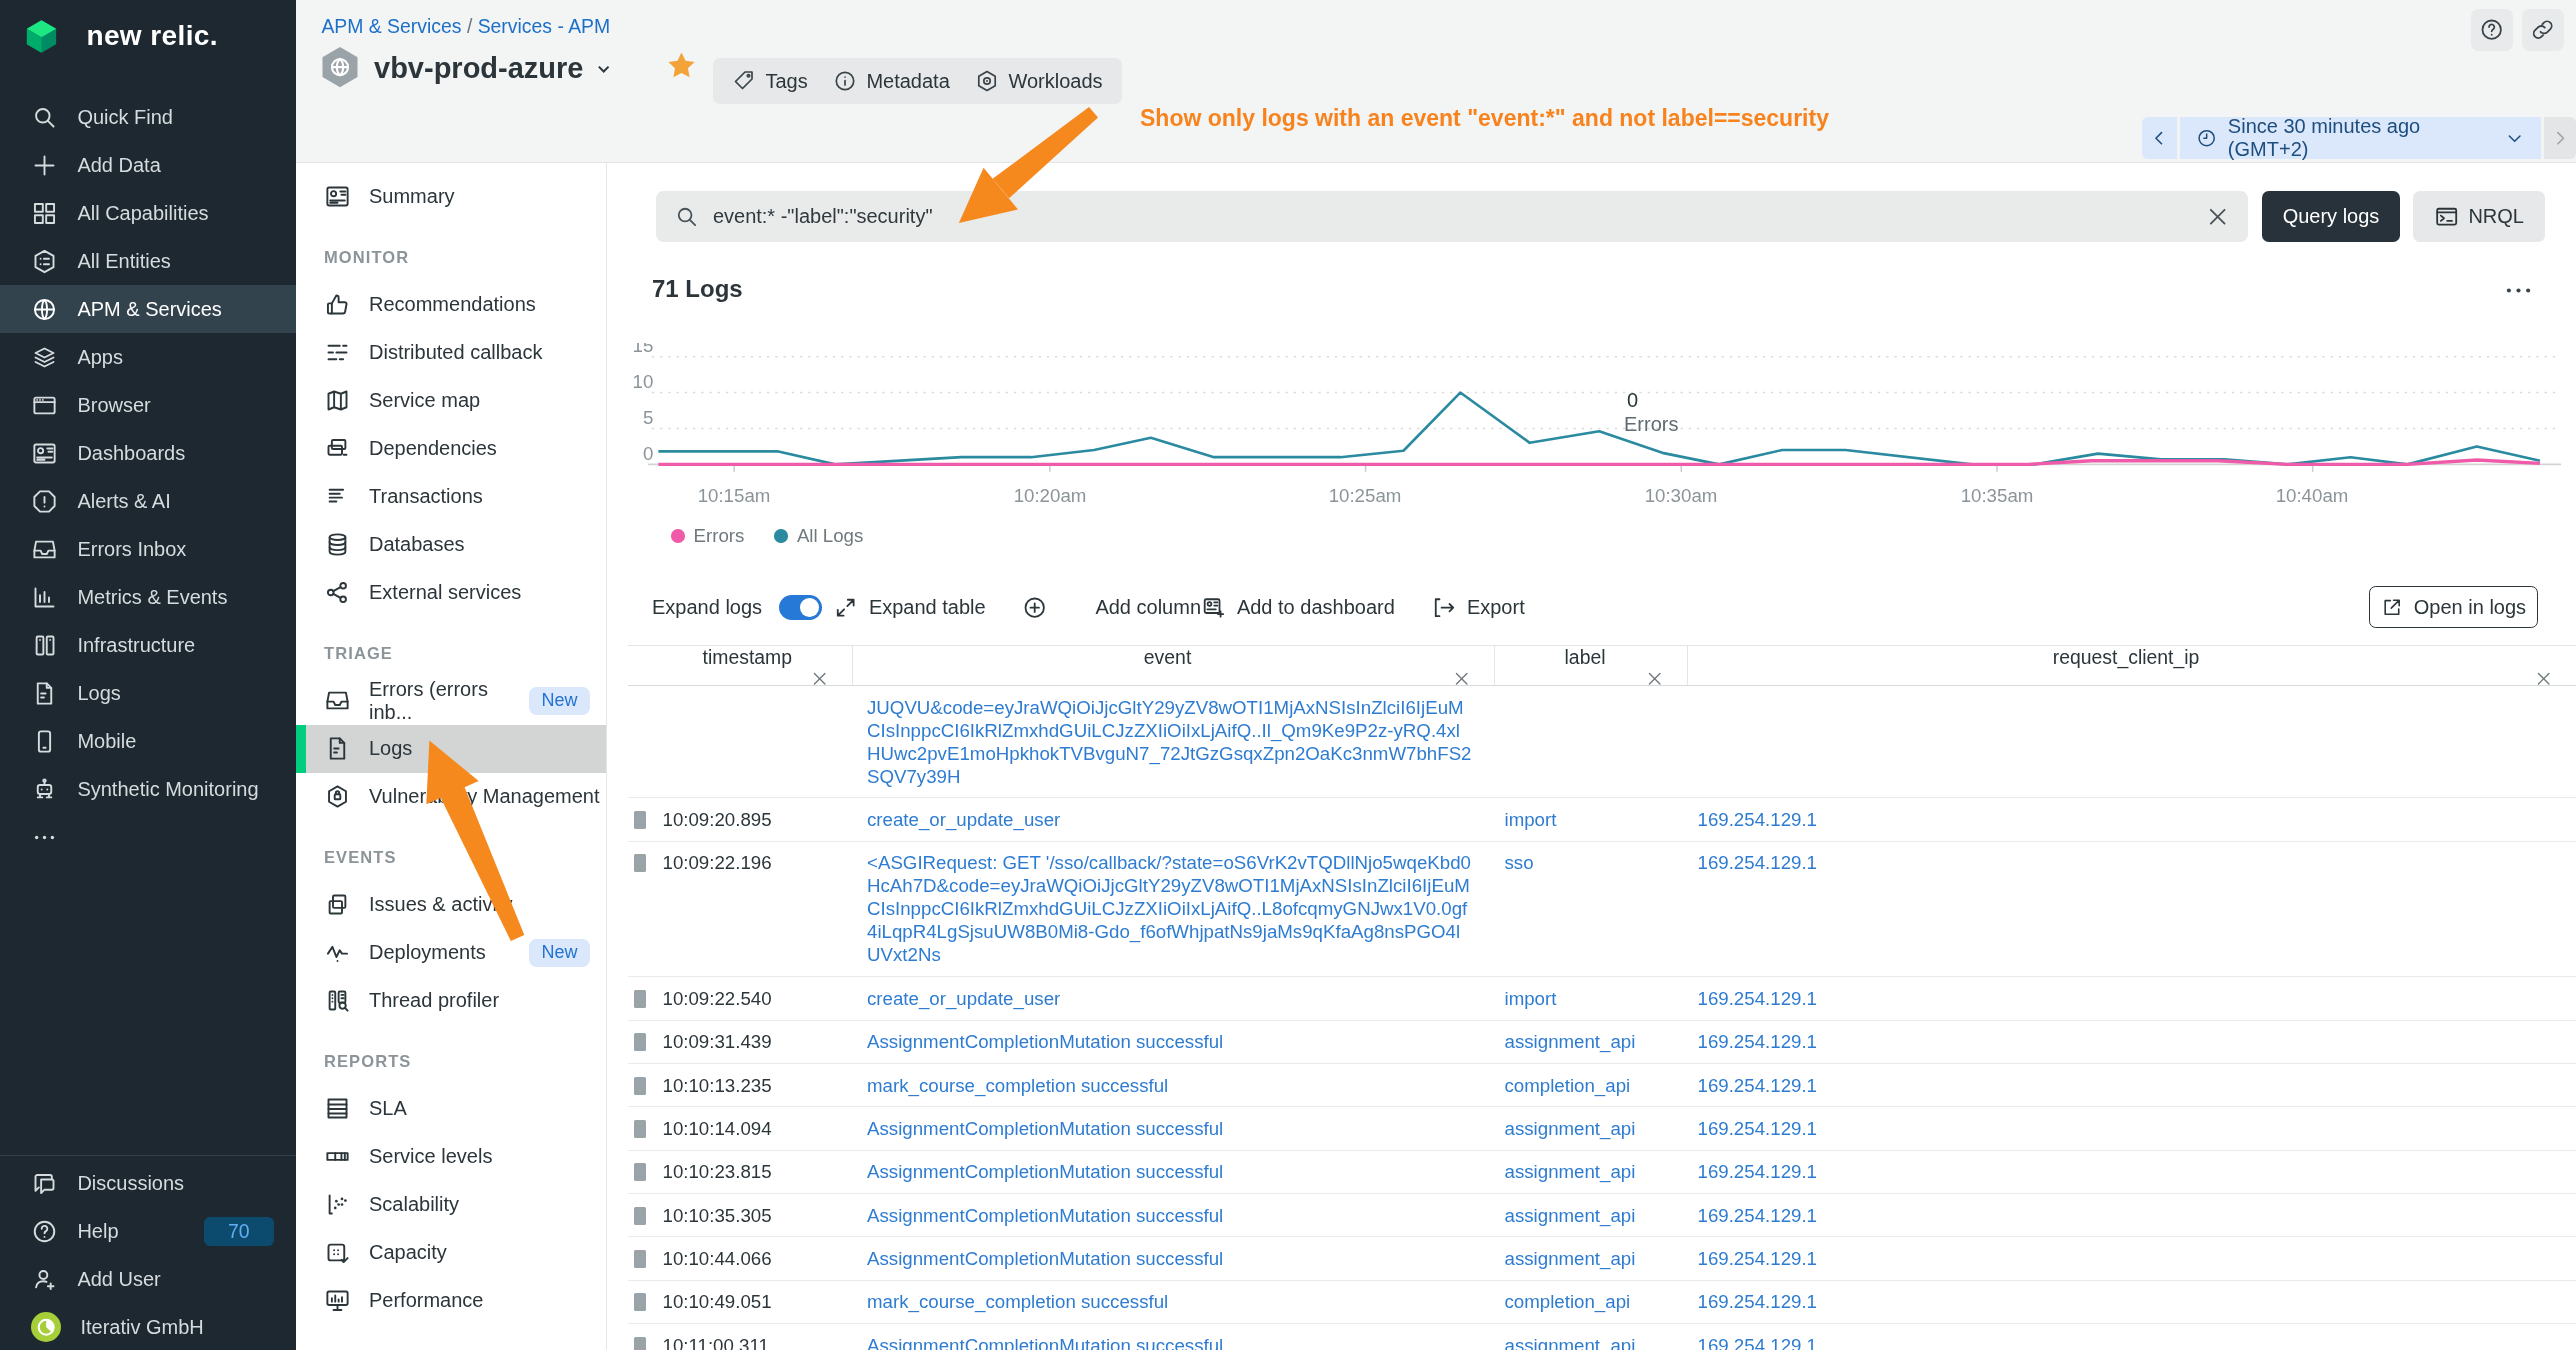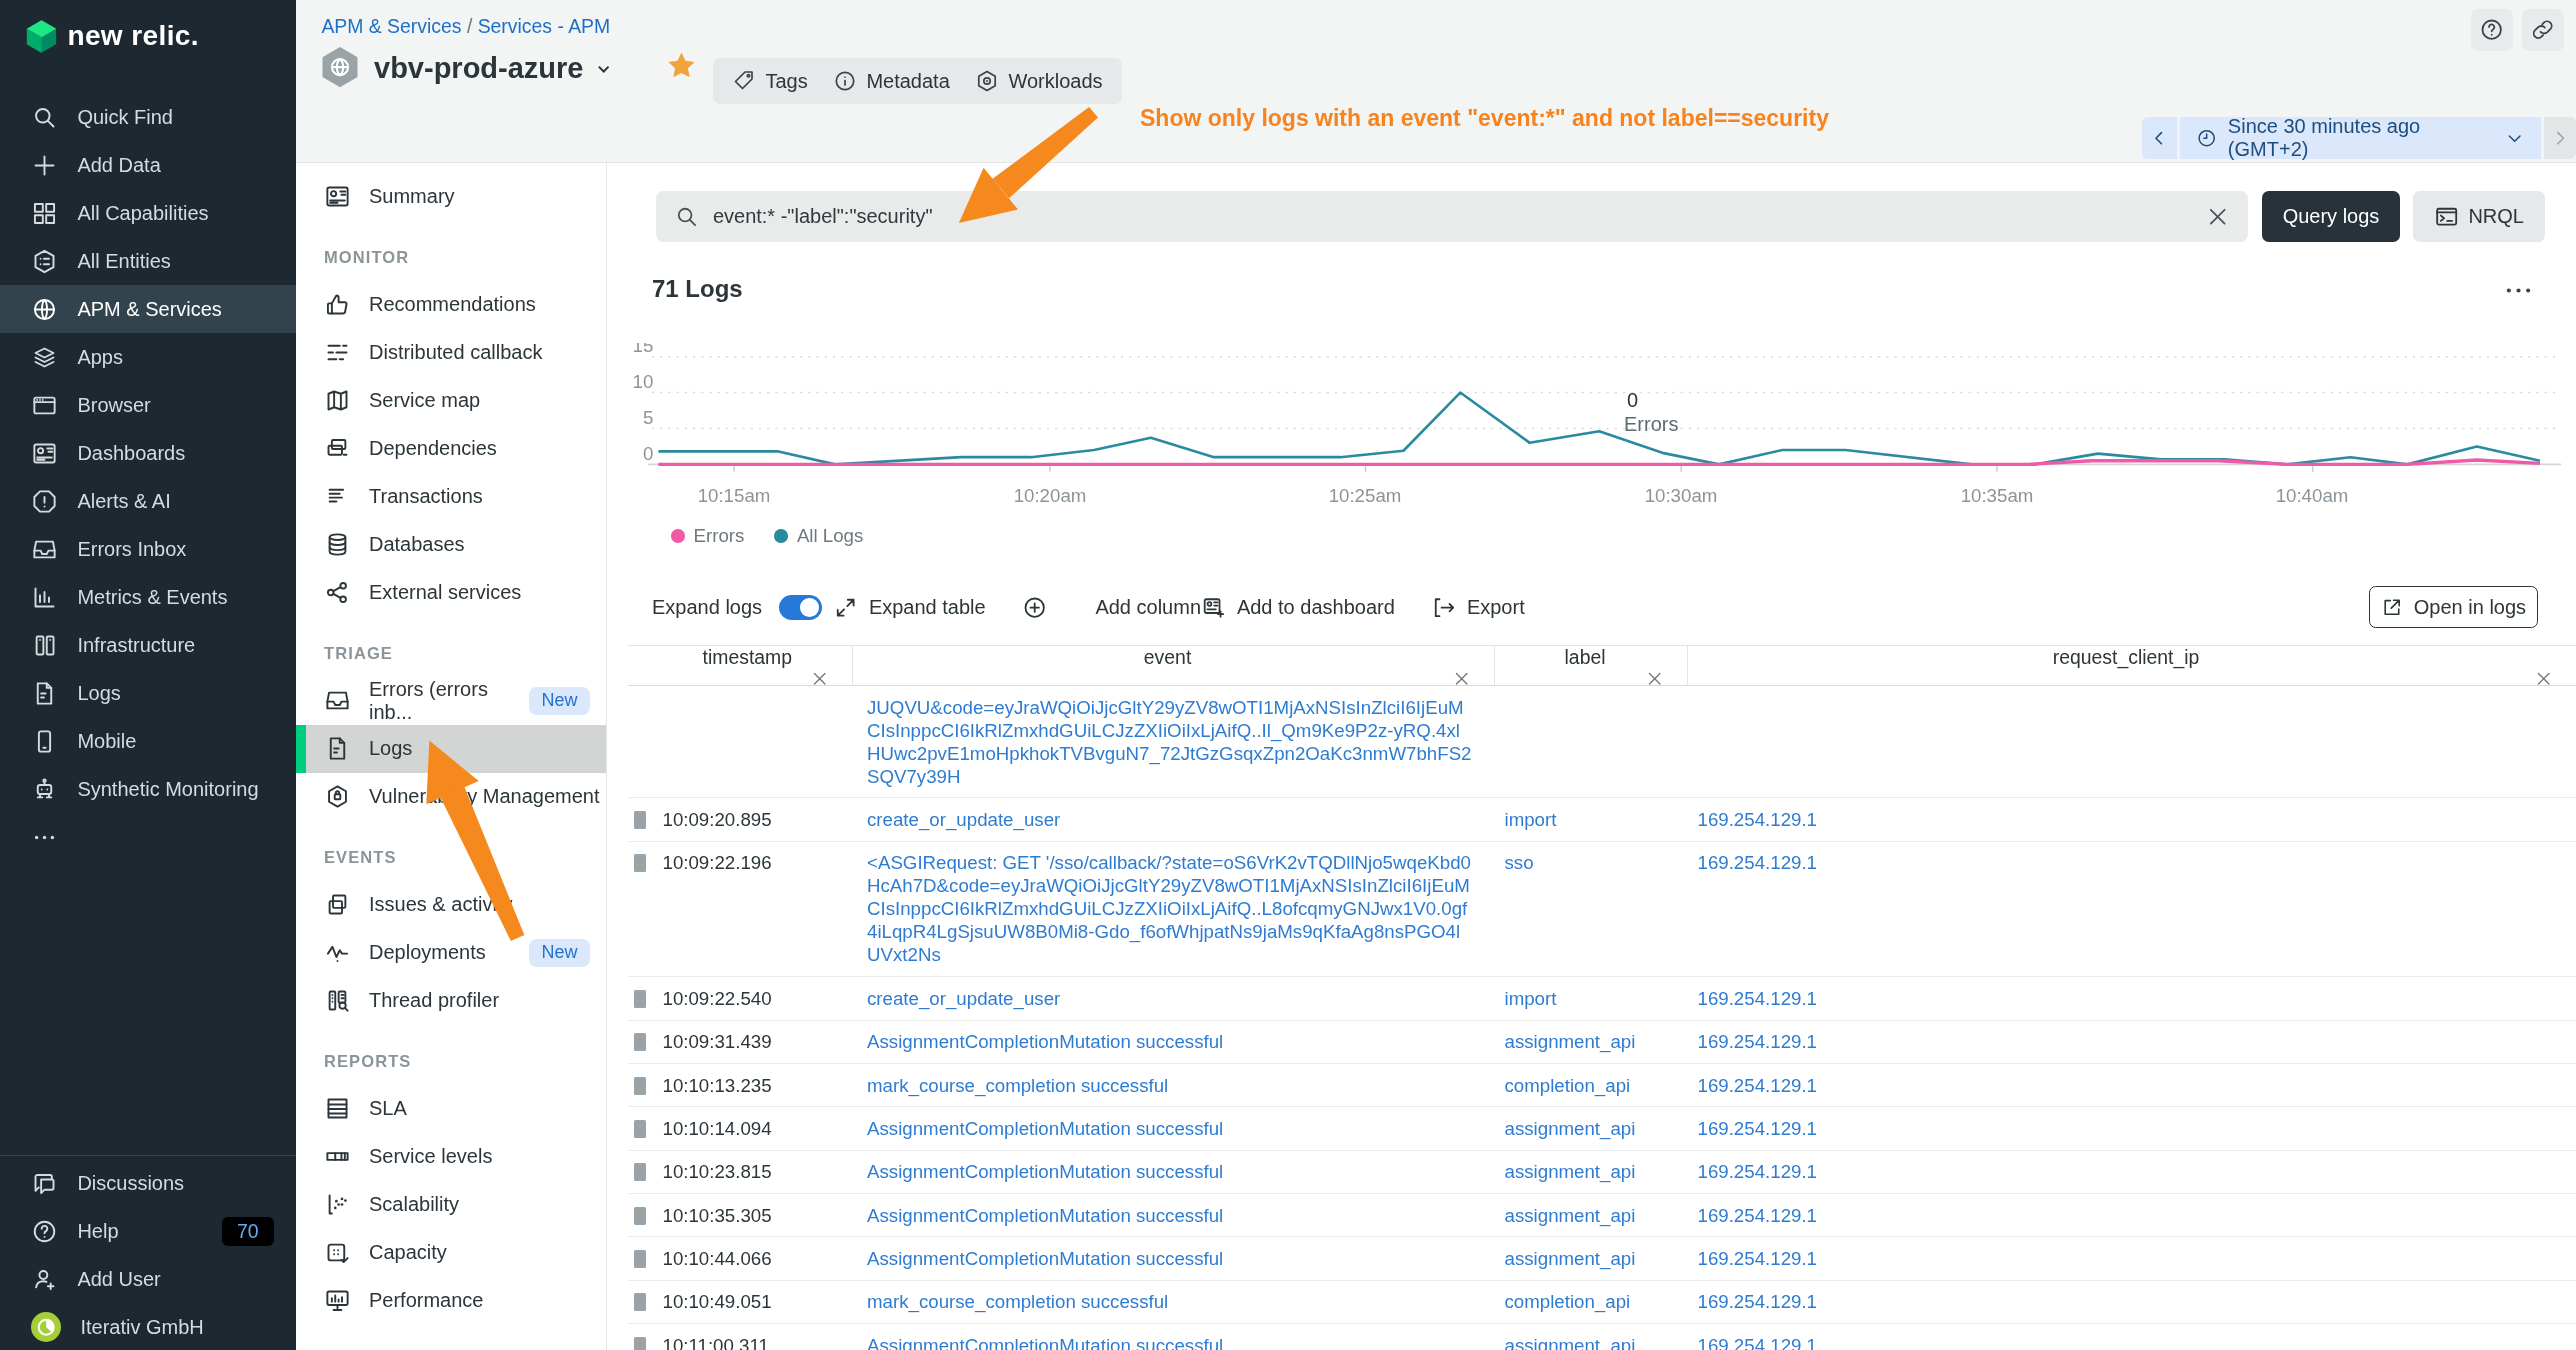--- a/index.html
+++ b/index.html
@@ -1,29 +1,29 @@
 <!DOCTYPE html>
 <html style="font-size:12px"><head>
 <meta charset="utf-8">
 <style>
   * { margin:0; padding:0; box-sizing:border-box; }
   html,body { font-family:"Liberation Sans", sans-serif; background:#fff; }
   #app { position:relative; width:2576px; height:1351px; overflow:hidden; background:#fff; }
 
   
   #sidebar { position:absolute; left:0; top:0; width:296px; height:1351px; background:#1d2830; z-index:5; }
-  #logo { position:absolute; left:22.4px; top:16.5px; display:flex; align-items:center; gap:6px; }
+  #logo { position:absolute; left:22.4px; top:16.5px; display:flex; align-items:center; gap:25px; }
   #logo svg { width:39px; height:39px; }
   #logo .logo-text { color:#fff; font-size:28px; font-weight:600; letter-spacing:0.4px; }
   #sb-list { position:absolute; left:0; top:93px; width:296px; }
   .sb-item { height:48px; display:flex; align-items:center; padding-left:31px; gap:19.4px; color:#d6dcde; font-size:20px; cursor:pointer; }
   .sb-item.active { background:#32434d; color:#fff; }
   .sb-item .ic { width:27px; height:27px; flex:0 0 27px; }
   #sb-footer { position:absolute; left:0; bottom:0; width:296px; border-top:0.7px solid #31404a; padding-top:3px; background:#1d2830; }
-  .sb-badge { margin-left:auto; margin-right:22.4px; background:#000000; color:#61aef3; font-size:19.4px; padding:3px 15px; border-radius:6px; }
+  .sb-badge { margin-left:auto; margin-right:22.4px; background:#0c4a6e; color:#61aef3; font-size:19.4px; padding:3px 24px; border-radius:6px; }
   .avatar { width:30px; height:30px; border-radius:50%; background:#a5ce39; flex:0 0 30px; display:flex; align-items:center; justify-content:center; }
   .ic svg { width:100%; height:100%; display:block; }
 
   
   #header { position:absolute; left:296px; top:0; width:2280px; height:163px; background:#f3f4f4; border-bottom:0.7px solid #e3e5e5; }
   #breadcrumb { position:absolute; left:25.4px; top:15px; font-size:19.4px; color:#6b7580; }
   #breadcrumb a { color:#1c70c8; text-decoration:none; cursor:pointer; }
   #entity-hex { position:absolute; left:23px; top:45px; width:42px; height:46px; }
   #page-title { position:absolute; left:78px; top:52px; font-size:29px; font-weight:bold; color:#2b353a; display:flex; align-items:center; gap:10.5px; }
   #page-title .chev { width:19.4px; height:19.4px; color:#2b353a; }

